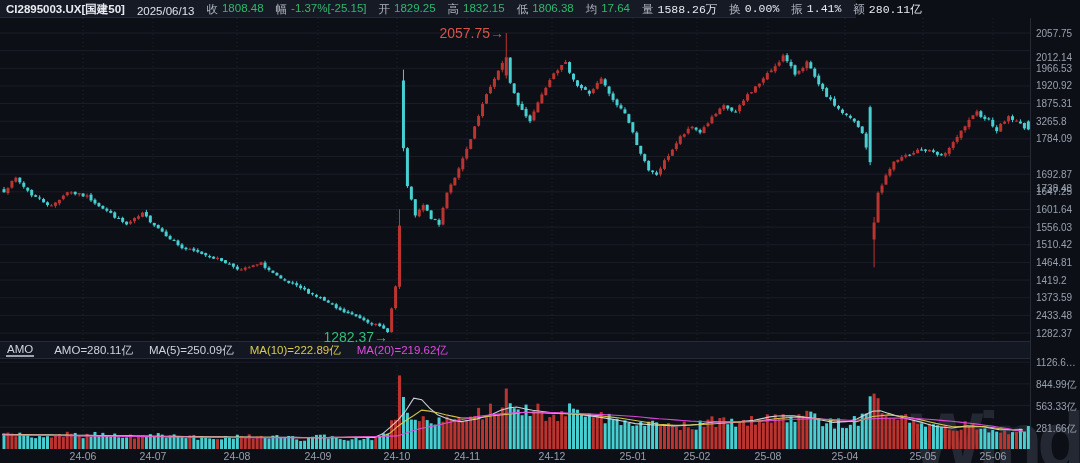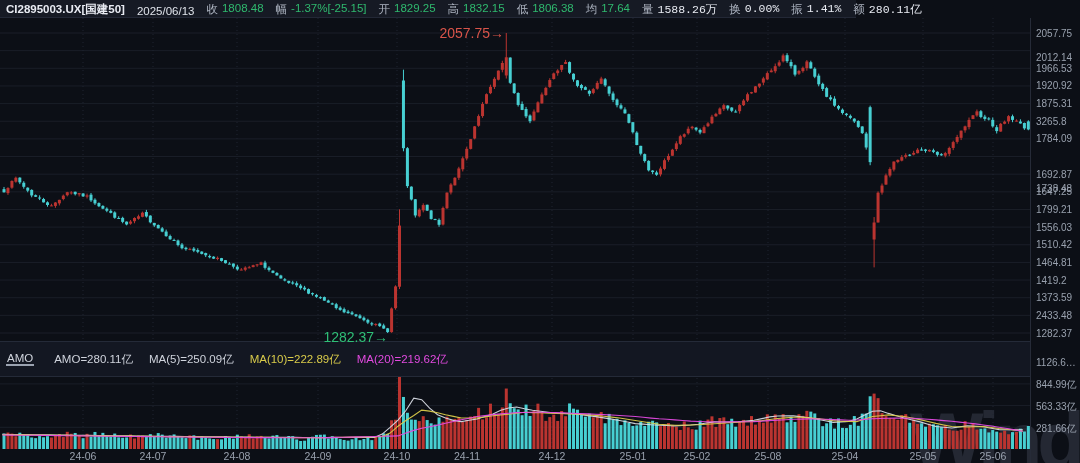--- a/index.html
+++ b/index.html
@@ -9,21 +9,21 @@
   .header{position:absolute;top:0;left:0;width:856px;height:18px;background:#161a24;
           border-bottom:1px solid #232836;display:flex;align-items:flex-end;gap:12px;
           padding:0 6px;font-size:11.5px;white-space:nowrap;z-index:6;box-sizing:border-box;}
   .ticker{color:#e8ebf2;font-weight:700;}
   .hdate{color:#dfe3ea;}
   .stat{display:flex;gap:4px;}
   .stat .lbl{color:#aeb5c2;}
   .stat .val.green{color:#2fb96e;}
   .stat .val.white{color:#e8ebf2;font-family:Liberation Mono, monospace;}
   
-  .amo-row{position:absolute;top:341px;left:0;width:1030px;height:36px;background:#131722;
+  .amo-row{position:absolute;top:341px;left:0;width:1030px;height:18px;background:#131722;
            border-top:1px solid #242a38;border-bottom:1px solid #242a38;display:flex;
            align-items:center;gap:20px;padding-left:6px;font-size:11.5px;z-index:5;box-sizing:border-box;}
   .amo-item{color:#cfd3dc;}
   .amo-tab{border-bottom:2px solid #9aa2b0;padding:0 1px;cursor:pointer;}
   .amo-ma10{color:#d9cb4a;}
   .amo-ma20{color:#e24ae0;}
   
   .axis-label{position:absolute;left:1036px;font-size:10px;color:#99a1ae;z-index:5;}
   .xlabel{position:absolute;bottom:1px;transform:translateX(-50%);font-size:10.5px;color:#99a1ae;z-index:5;}
   
@@ -923,21 +923,21 @@
       <div class="axis-label" style="top: 27.5px;">2057.75</div>
       <div class="axis-label" style="top: 45.1471px; margin-top: 7px;">2012.14</div>
       <div class="axis-label" style="top: 62.7941px;">1966.53</div>
       <div class="axis-label" style="top: 80.4412px;">1920.92</div>
       <div class="axis-label" style="top: 98.0882px;">1875.31</div>
       <div class="axis-label" style="top: 115.735px;">3265.8</div>
       <div class="axis-label" style="top: 133.382px;">1784.09</div>
       <div class="axis-label" style="top: 151.029px; margin-top: 32px;">1738.48</div>
       <div class="axis-label" style="top: 168.676px;">1692.87</div>
       <div class="axis-label" style="top: 186.324px;">1647.25</div>
-      <div class="axis-label" style="top: 203.971px;">1799.21</div>
+      <div class="axis-label" style="top: 203.971px;">1601.64</div>
       <div class="axis-label" style="top: 221.618px;">1556.03</div>
       <div class="axis-label" style="top: 239.265px;">1510.42</div>
       <div class="axis-label" style="top: 256.912px;">1464.81</div>
       <div class="axis-label" style="top: 274.559px;">1419.2</div>
       <div class="axis-label" style="top: 292.206px;">1373.59</div>
       <div class="axis-label" style="top: 309.853px;">2433.48</div>
       <div class="axis-label" style="top: 327.5px;">1282.37</div>
     </div>
   <div id="volume-axis">
       <div class="axis-label" style="top: 356.7px;">1126.6…</div>

